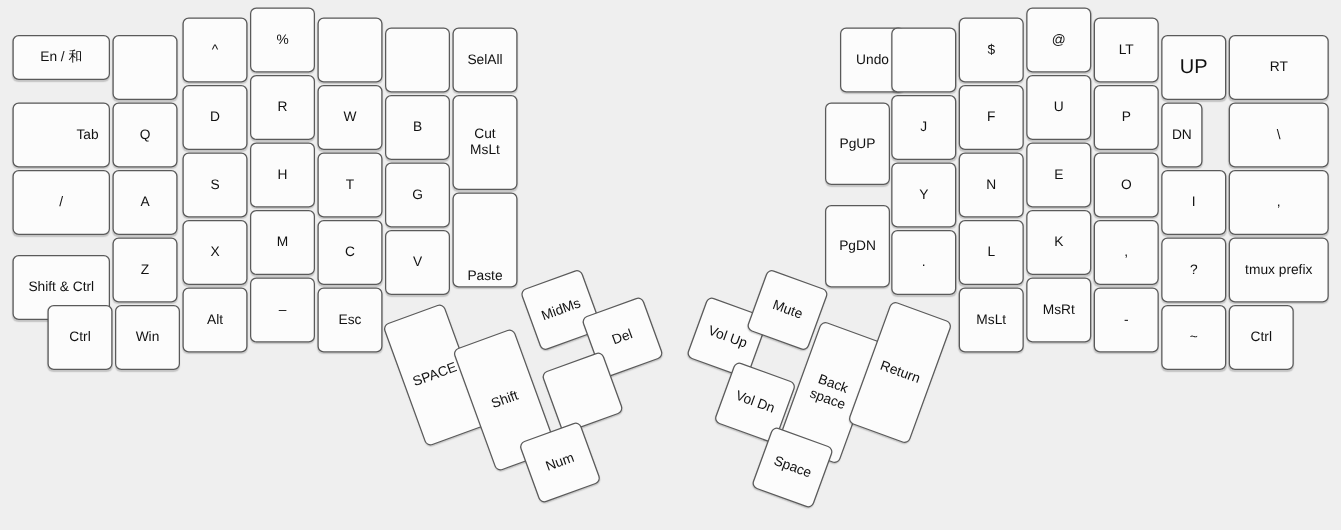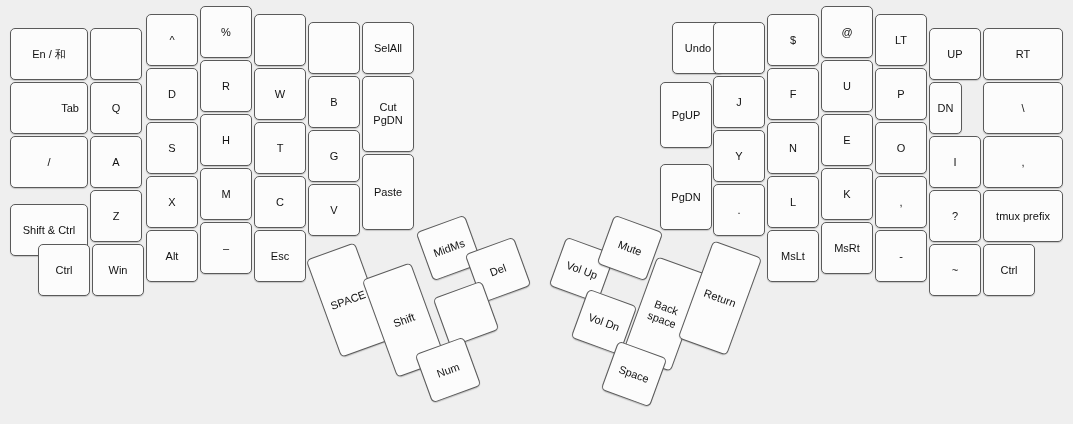--- a/index.html
+++ b/index.html
@@ -42,21 +42,21 @@
     left: 0;
     width: 0;
     height: 0;
   }
 </style>
 </head>
 <body>
 
 <div id="root">
   <div class="cluster" id="main-keys">
-      <div class="key" style="left: 10px; top: 28px; width: 78px; height: 52px; font-size: 11px;">
+      <div class="key" style="left: 10px; top: 28px; width: 78px; height: 36px; font-size: 11px;">
         <span class="lbl">En / 和</span>
       </div>
       <div class="key" style="left: 10px; top: 82px; width: 78px; height: 52px; font-size: 11px; padding-left: 42px;">
         <span class="lbl">Tab</span>
       </div>
       <div class="key" style="left: 10px; top: 136px; width: 78px; height: 52px; font-size: 11px;">
         <span class="lbl">/</span>
       </div>
       <div class="key" style="left: 10px; top: 190px; width: 78px; height: 52px; font-size: 11px; margin-top: 14px;">
         <span class="lbl">Shift &amp; Ctrl</span>
@@ -134,23 +134,23 @@
         <span class="lbl">G</span>
       </div>
       <div class="key" style="left: 308px; top: 184px; width: 52px; height: 52px; font-size: 11px;">
         <span class="lbl">V</span>
       </div>
       <div class="key" style="left: 362px; top: 22px; width: 52px; height: 52px; font-size: 11px;">
         <span class="lbl">SelAll</span>
       </div>
       <div class="key" style="left: 362px; top: 76px; width: 52px; height: 76px; font-size: 11px;">
         <span class="lbl">Cut
-PgDN</span>
-      </div>
-      <div class="key" style="left: 362px; top: 154px; width: 52px; height: 76px; font-size: 11px;">
+MsLt</span>
+      </div>
+      <div class="key" style="left: 362px; top: 154px; width: 52px; height: 76px; font-size: 11px; align-items: flex-end;">
         <span class="lbl">Paste</span>
       </div>
       <div class="key" style="left: 660px; top: 22px; width: 52px; height: 52px; font-size: 11px; margin-left: 12px;">
         <span class="lbl">Undo</span>
       </div>
       <div class="key" style="left: 660px; top: 82px; width: 52px; height: 66px; font-size: 11px;">
         <span class="lbl">PgUP</span>
       </div>
       <div class="key" style="left: 660px; top: 164px; width: 52px; height: 66px; font-size: 11px;">
         <span class="lbl">PgDN</span>
@@ -205,21 +205,21 @@
       </div>
       <div class="key" style="left: 875px; top: 122px; width: 52px; height: 52px; font-size: 11px;">
         <span class="lbl">O</span>
       </div>
       <div class="key" style="left: 875px; top: 176px; width: 52px; height: 52px; font-size: 11px;">
         <span class="lbl">,</span>
       </div>
       <div class="key" style="left: 875px; top: 230px; width: 52px; height: 52px; font-size: 11px;">
         <span class="lbl">-</span>
       </div>
-      <div class="key" style="left: 929px; top: 28px; width: 52px; height: 52px; font-size: 11px;">
+      <div class="key" style="left: 929px; top: 28px; width: 52px; height: 52px; font-size: 16px;">
         <span class="lbl">UP</span>
       </div>
       <div class="key" style="left: 929px; top: 82px; width: 33px; height: 52px; font-size: 11px;">
         <span class="lbl">DN</span>
       </div>
       <div class="key" style="left: 929px; top: 136px; width: 52px; height: 52px; font-size: 11px;">
         <span class="lbl">I</span>
       </div>
       <div class="key" style="left: 929px; top: 190px; width: 52px; height: 52px; font-size: 11px;">
         <span class="lbl">?</span>

